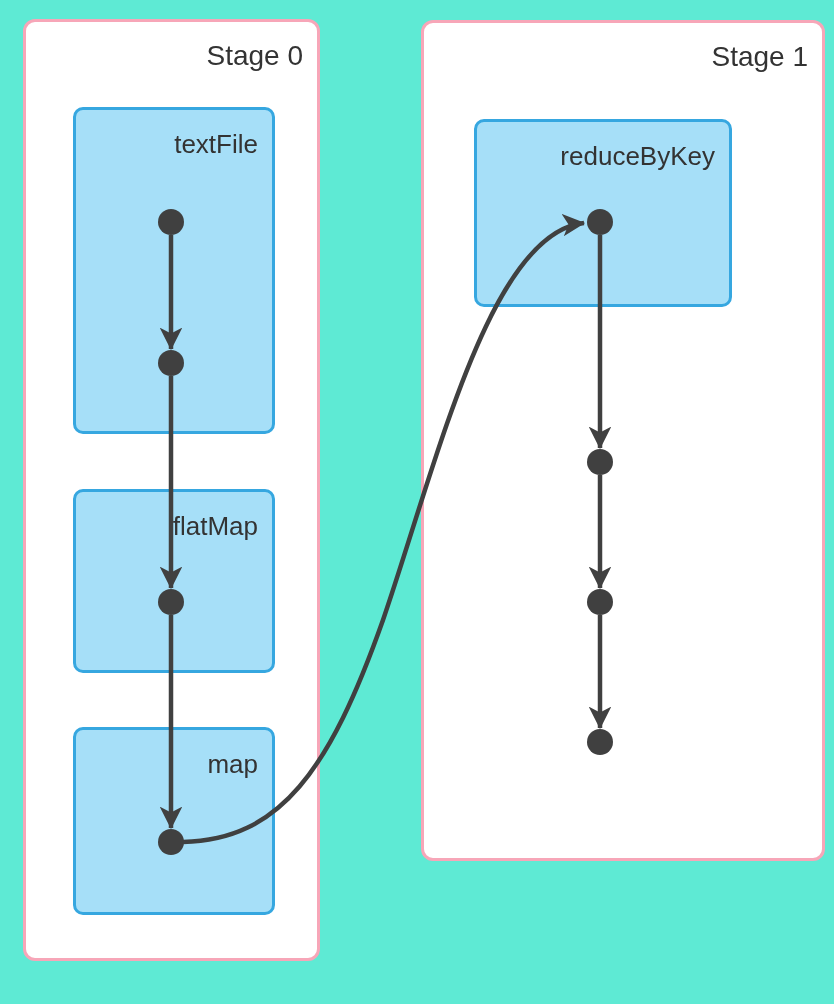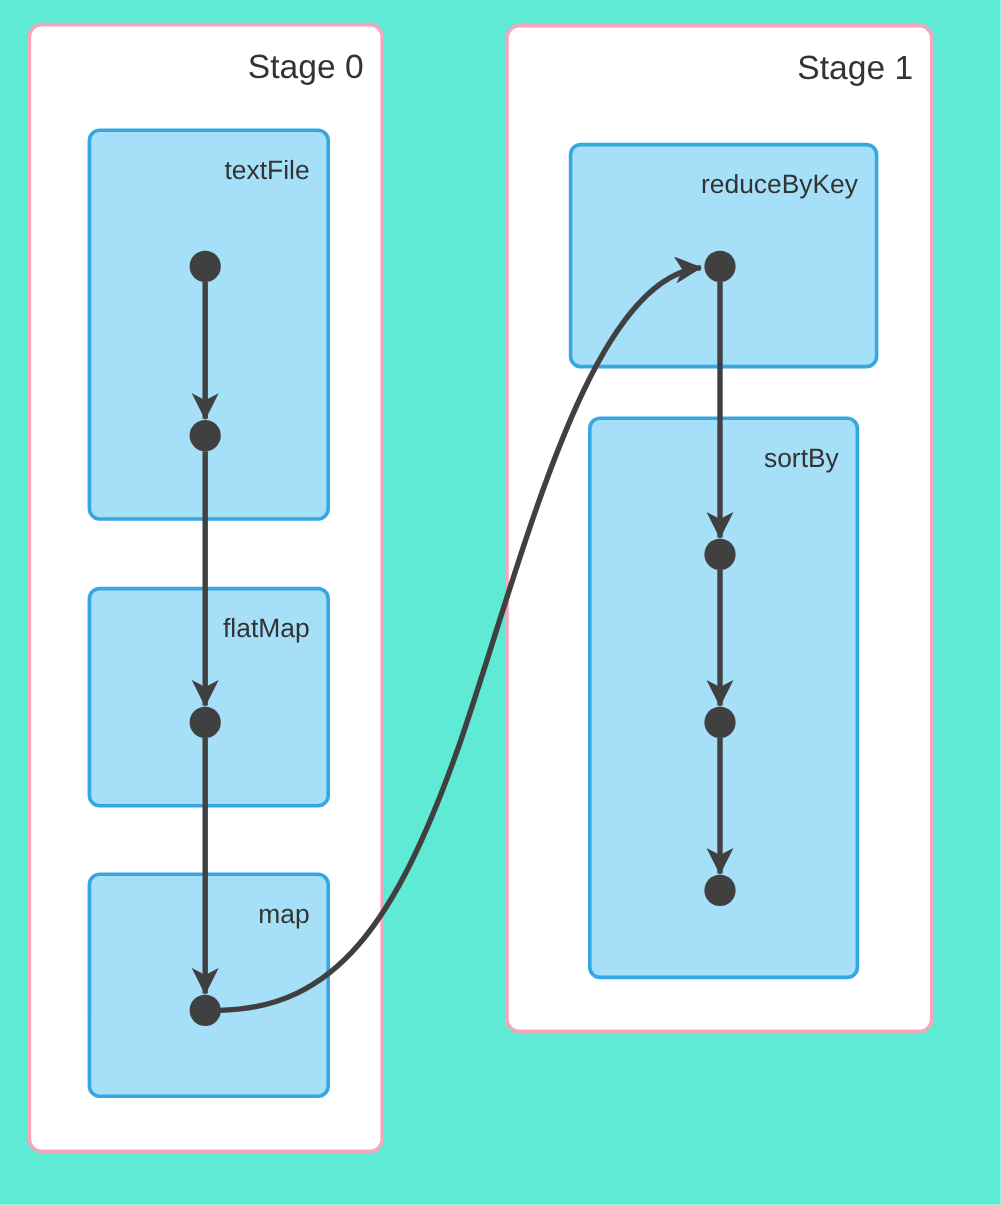--- a/index.html
+++ b/index.html
@@ -34,21 +34,21 @@
     position: absolute;
     background: #a6dff8;
     border: 3px solid #36a7e0;
     border-radius: 10px;
     box-sizing: border-box;
   }
   .op-label {
     position: absolute;
     top: 21px;
     right: 14px;
-    font-size: 22px;
+    font-size: 26px;
     color: #333333;
     line-height: 1;
   }
   svg.edges {
     position: absolute;
     left: 0;
     top: 0;
     pointer-events: none;
   }
   svg.edges circle {
@@ -69,30 +69,27 @@
 
     <div class="op" style="left:47px; top:467px; width:202px; height:184px;padding-left:48px;">
       <span class="op-label">flatMap</span>
     </div>
 
     <div class="op" style="left:47px; top:705px; width:202px; height:188px;">
       <span class="op-label">map</span>
     </div>
   </div>
 
-  <div class="stage" style="left:421px; top:20px; width:357px; height:841px;">
+  <div class="stage" style="left:421px; top:20px; width:404px; height:841px;">
     <div class="stage-label">Stage 1</div>
 
     <div class="op" style="left:50px; top:96px; width:258px; height:188px;">
       <span class="op-label">reduceByKey</span>
     </div>
 
-    <div class="op" style="left:66px; top:324px; width:226px; height:469px;">
-      <span class="op-label">sortBy</span>
-    </div>
   </div>
 
   <svg class="edges" width="834" height="1004" viewBox="0 0 834 1004">
     <defs>
       <marker id="arrow" viewBox="0 0 10 10" refX="9.5" refY="5" markerWidth="5" markerHeight="5" orient="auto">
         <path d="M 0 0 L 10 5 L 0 10 L 2.6 5 Z" fill="#404040"></path>
       </marker>
     </defs>
 
     <path d="M 171 235 L 171 349" stroke="#404040" stroke-width="4.5" fill="none" marker-end="url(#arrow)"></path>

